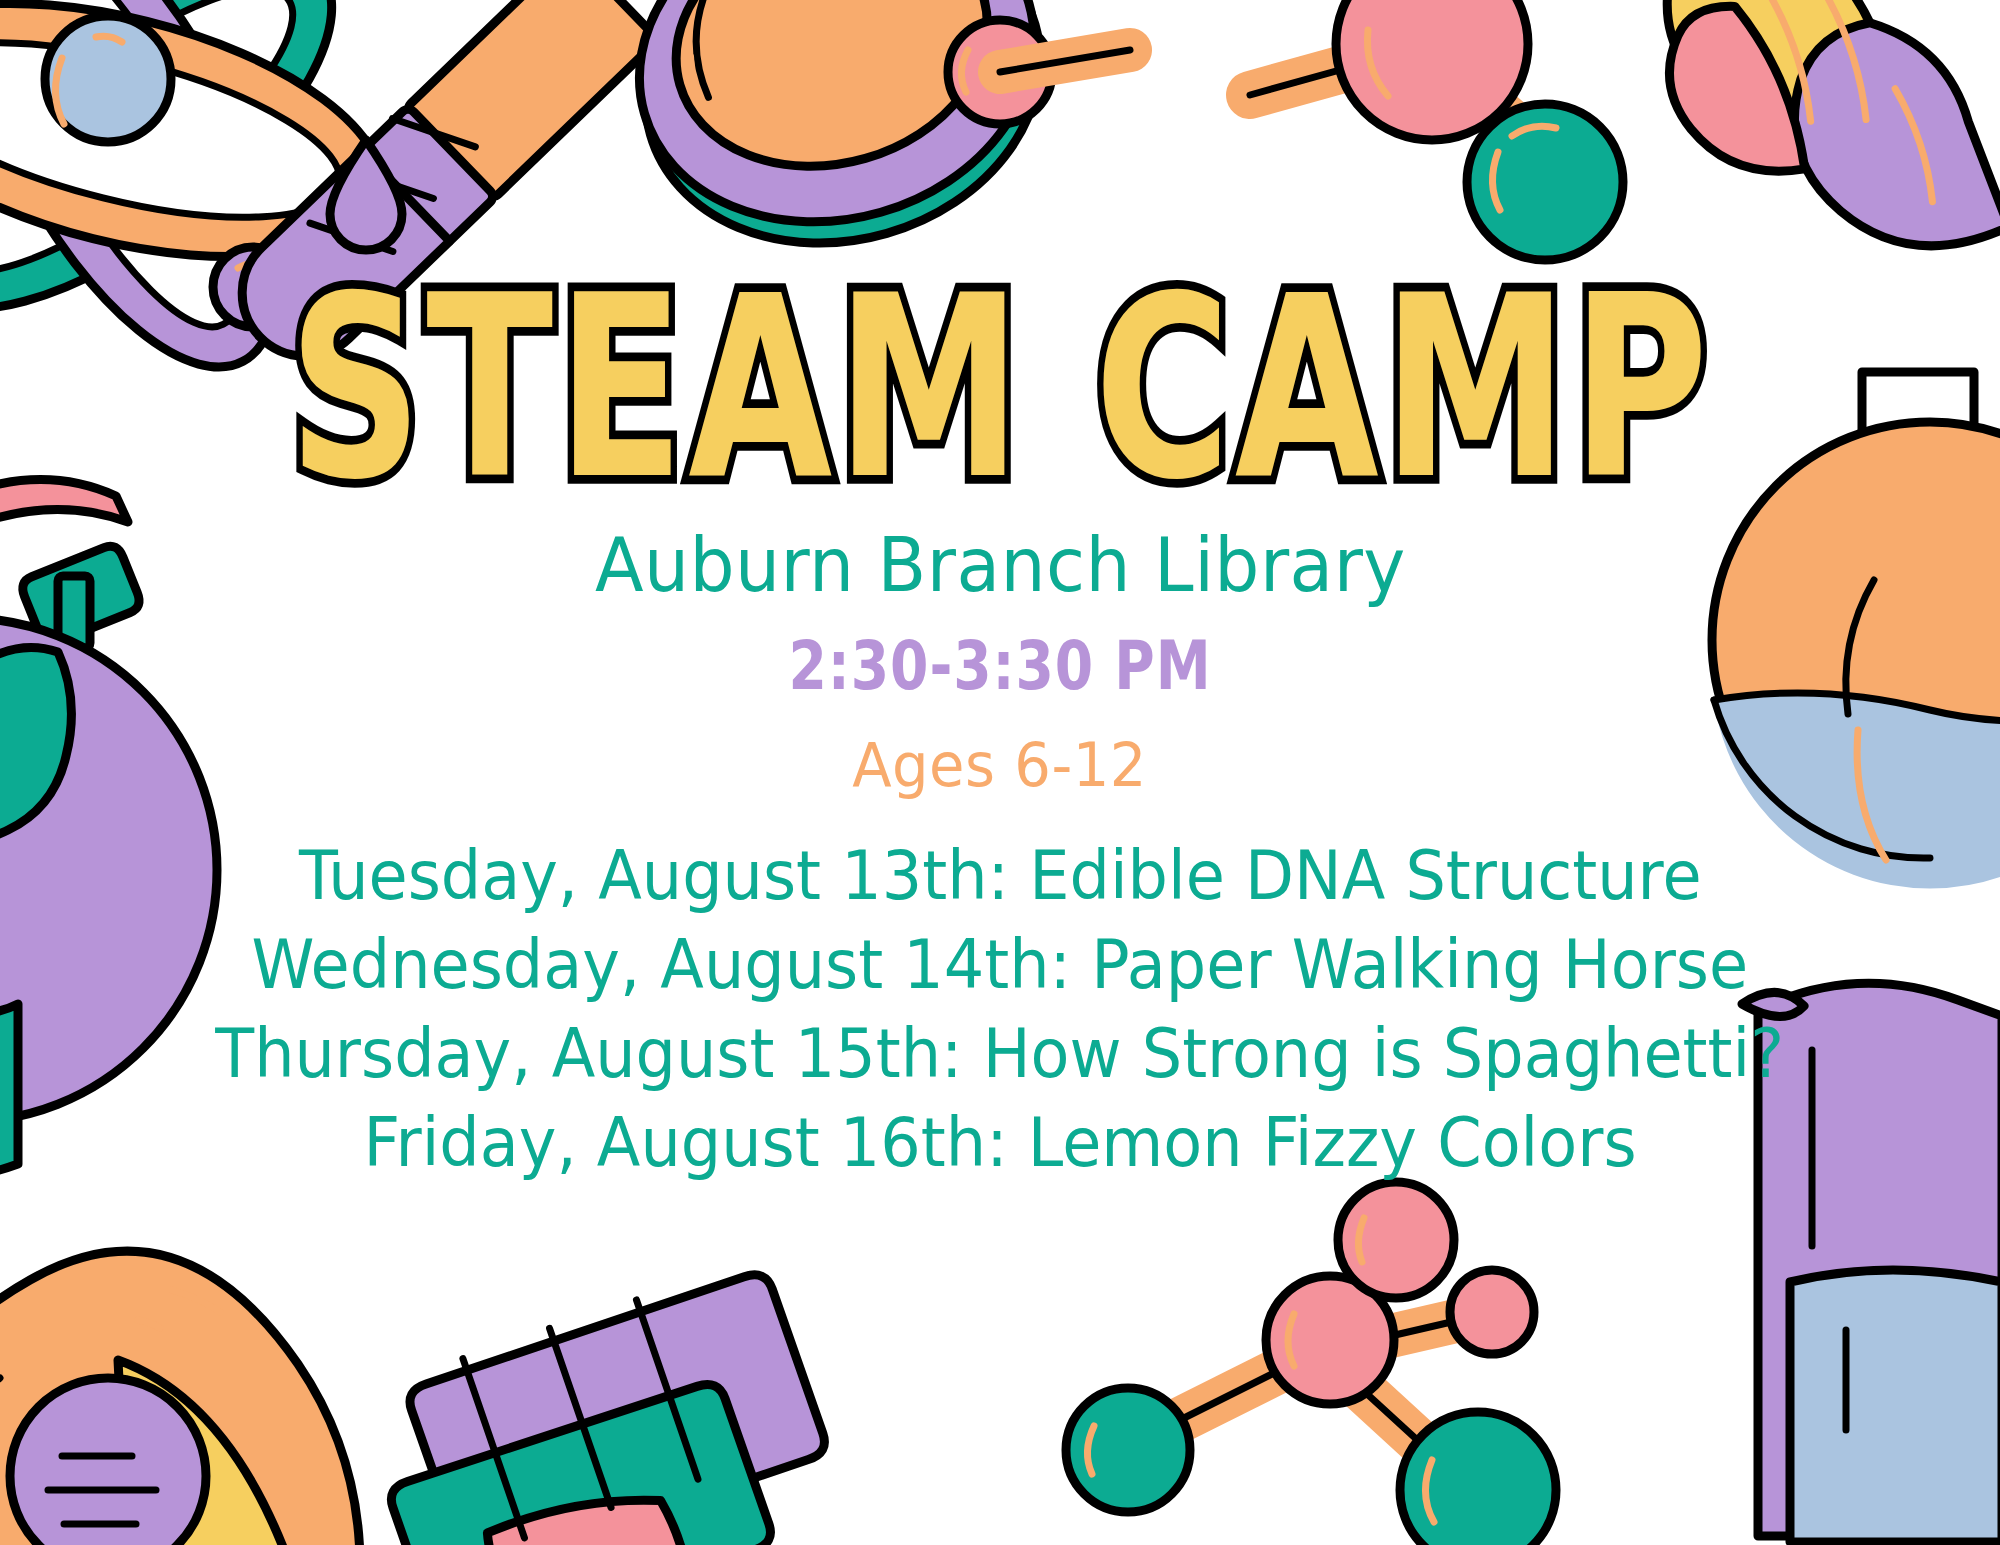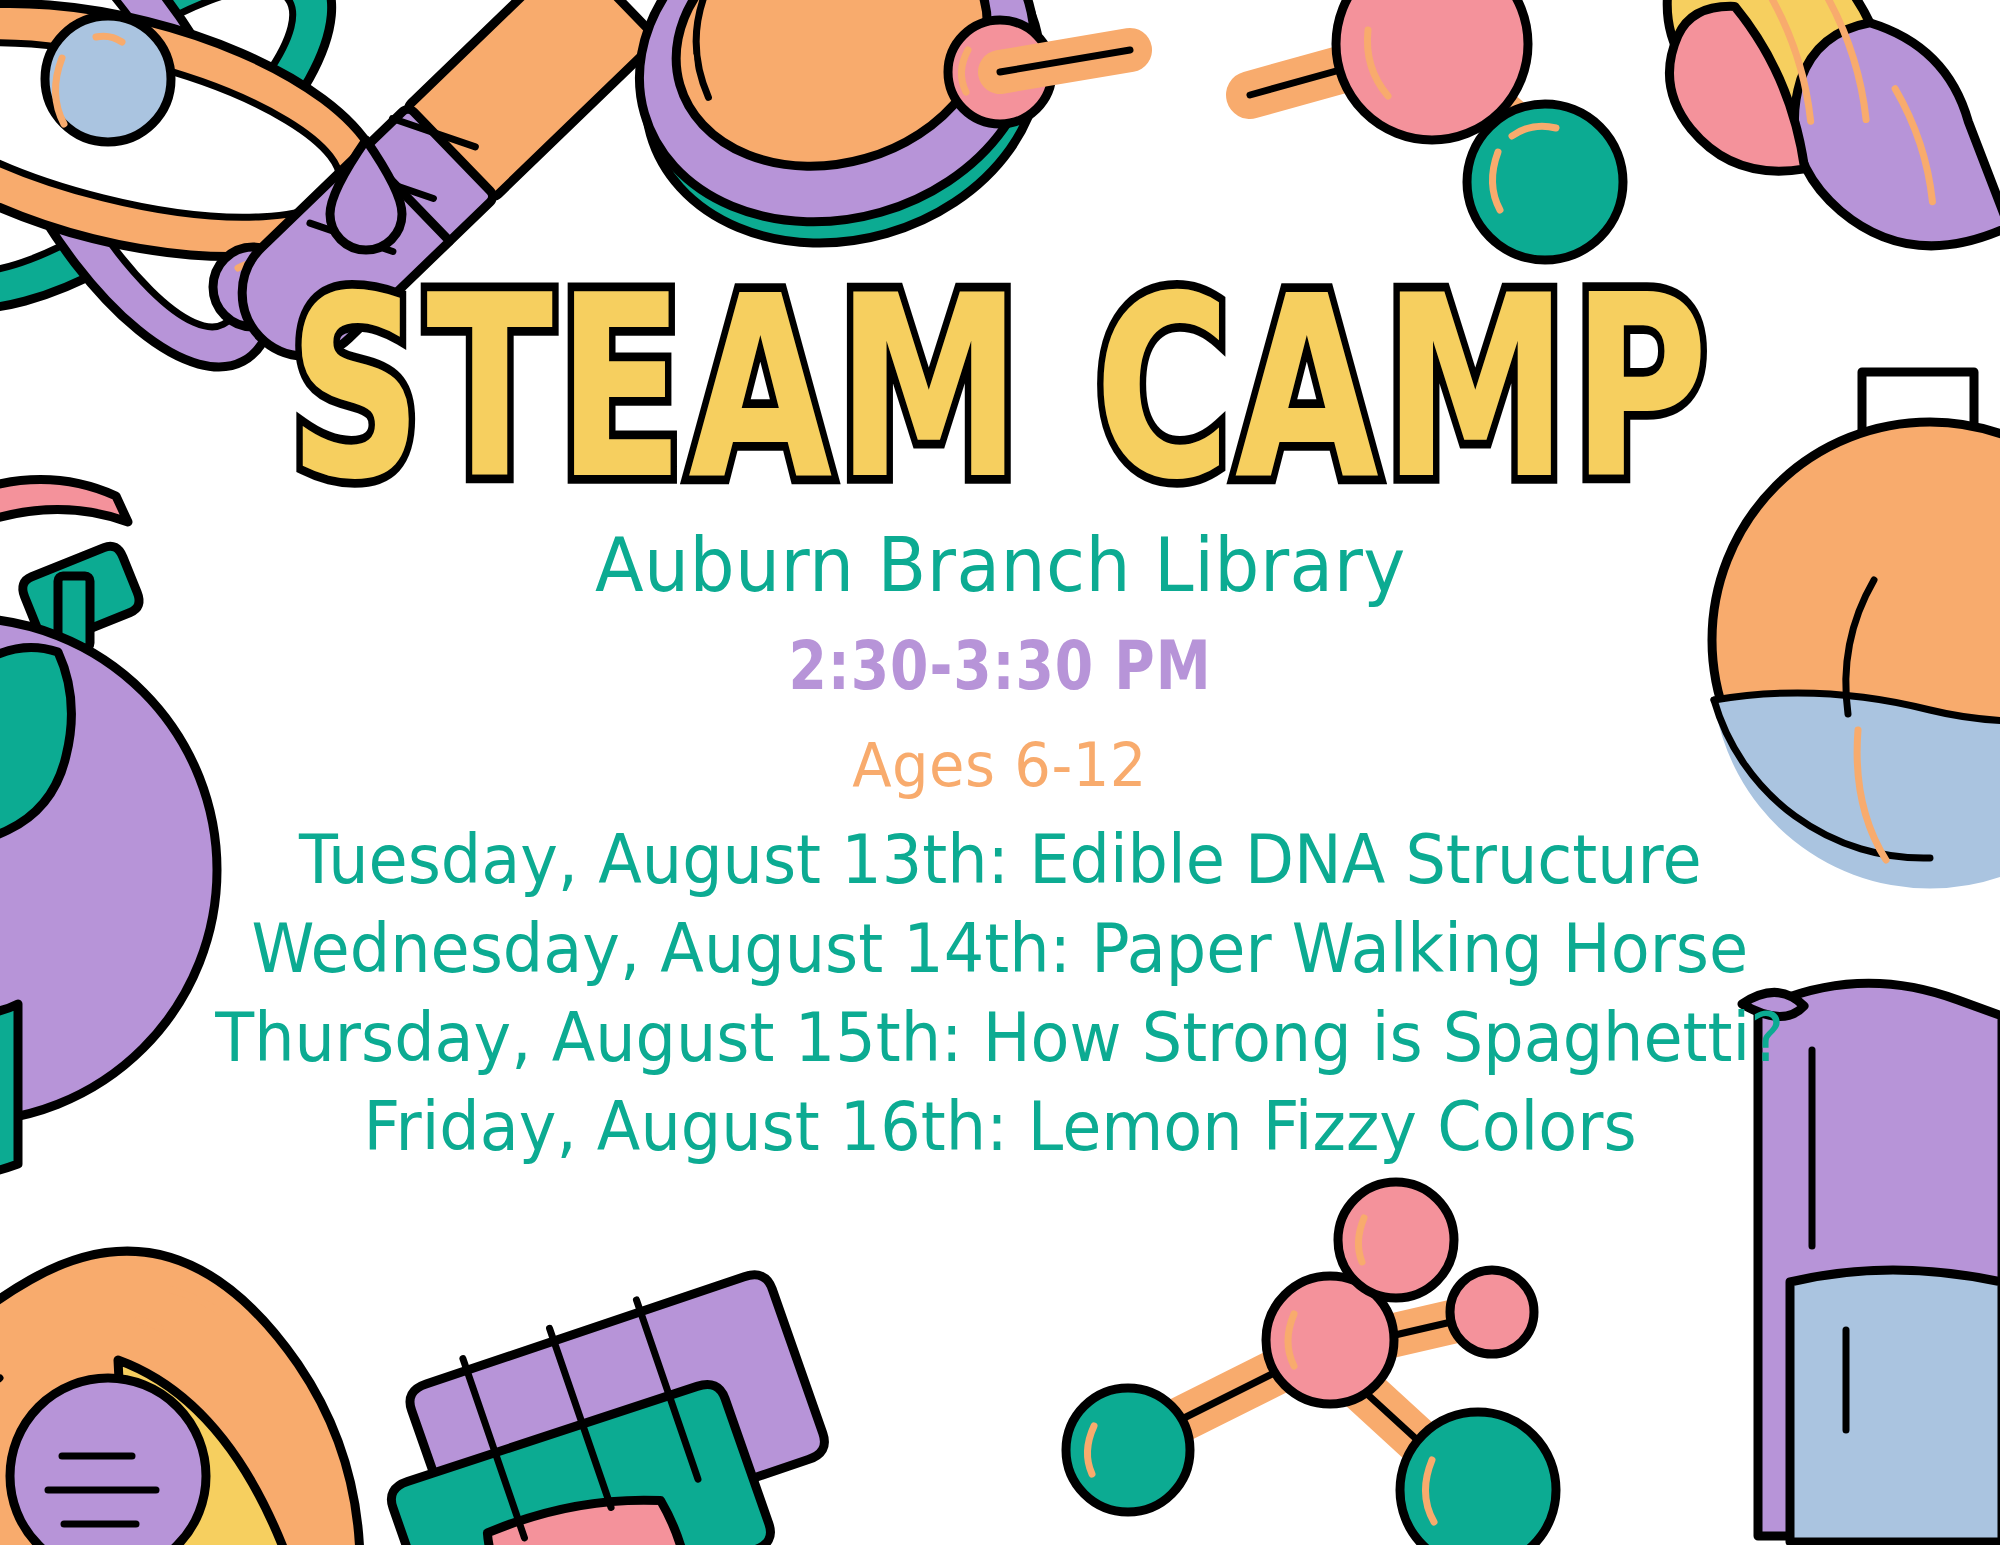--- a/index.html
+++ b/index.html
@@ -79,21 +79,21 @@
     font-size: 60px;
     color: #f8ab6d;
     font-weight: 500;
     letter-spacing: 0.5px;
     transform: scaleX(0.96);
     white-space: nowrap;
   }
 
   
   .schedule {
-    margin-top: 16px;
+    margin-top: 32px;
     display: flex;
     flex-direction: column;
     align-items: center;
     width: 100%;
   }
   .sched-line {
     font-size: 67px;
     color: #0cab92;
     font-weight: 500;
     line-height: 1.33;

